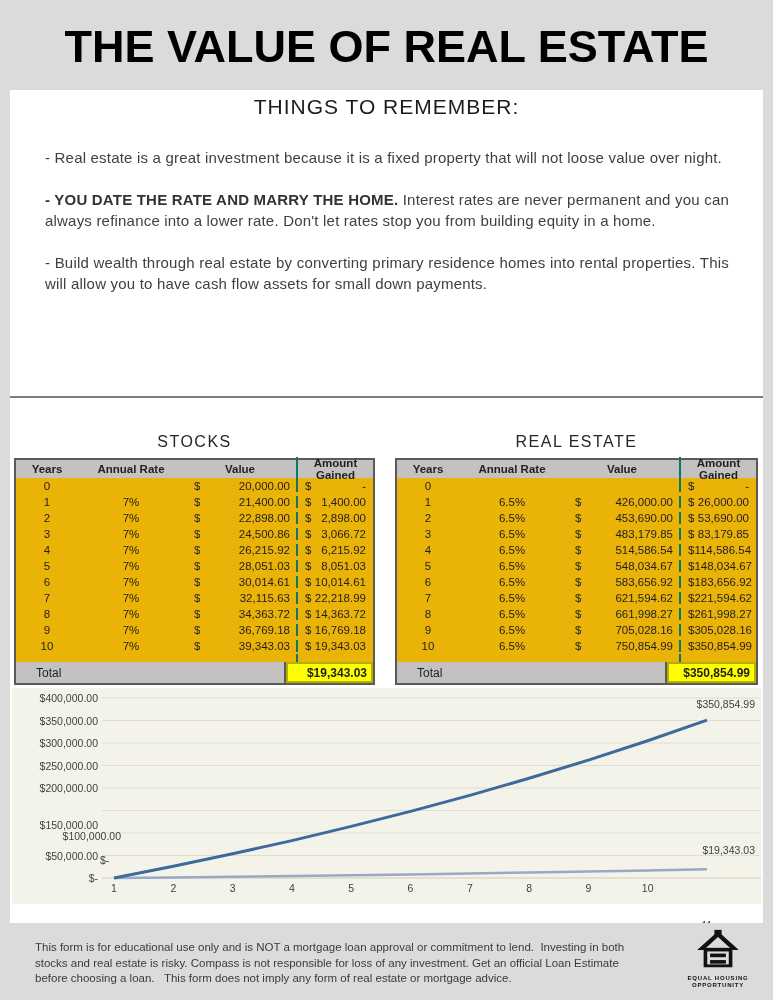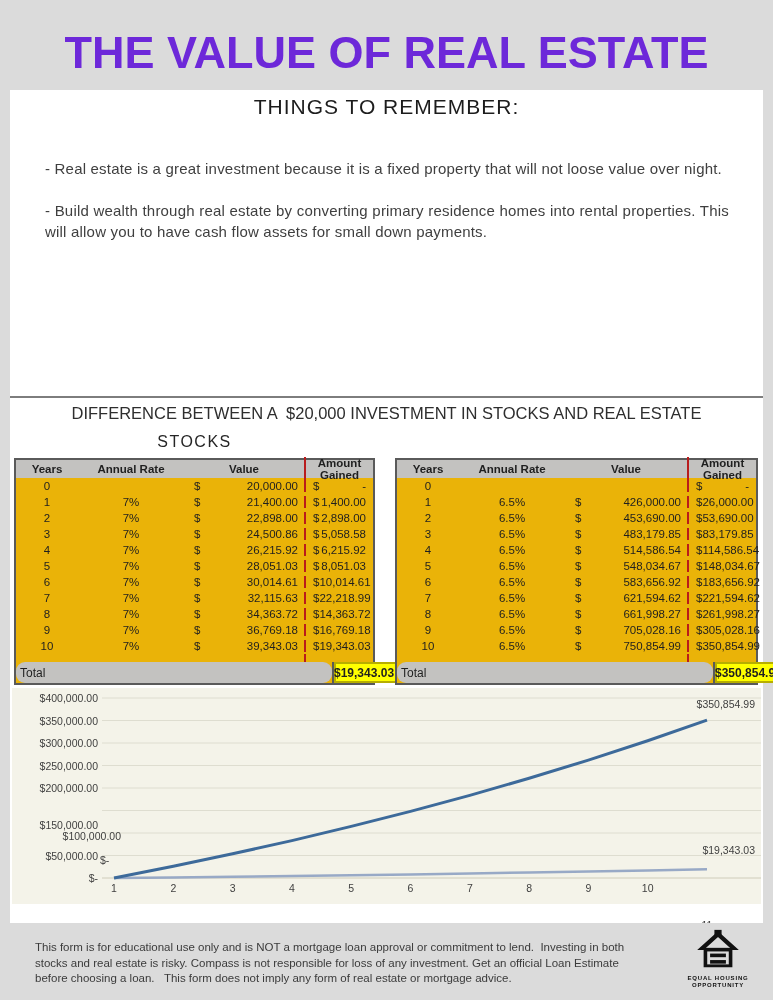--- a/index.html
+++ b/index.html
@@ -1,32 +1,32 @@
 <!DOCTYPE html>
 <html><head>
 <meta charset="utf-8">
 <style>
   html,body{margin:0;padding:0;}
   body{font-family:"Liberation Sans", sans-serif; background:#ffffff;}
   .page{position:relative; width:773px; height:1000px; background:#dbdbdb; overflow:hidden;}
 
   
   .hdr{position:absolute; left:0; top:0; width:773px; height:90px; background:#dbdbdb;}
-  .hdr h1{margin:0; padding-top:27px; text-align:center; font-size:45px; font-weight:bold;
-          letter-spacing:0px; color:#6d28d9;}
+  .hdr h1{margin:0; padding-top:21px; text-align:center; font-size:45px; font-weight:bold;
+          letter-spacing:0px; color:#000000;}
 
   
   .panel{position:absolute; left:10px; top:90px; width:753px; height:833px; background:#ffffff;}
 
   .things-heading{position:absolute; left:0; top:95px; width:773px; text-align:center;
                   font-size:21px; letter-spacing:1px; color:#1c1c1c;}
 
   .bullets{position:absolute; left:45px; top:146px; width:684px; color:#3f3f3f;
            font-size:15px; line-height:21px; letter-spacing:0.2px;}
-  .bullets p{margin:12px 0 21px 0; text-align:justify;}
+  .bullets p{margin:1px 0 21px 0; text-align:justify;}
   .bullets p b{color:#333333;}
 
   .divider{position:absolute; left:10px; top:396px; width:753px; height:2px; background:#7d7d7d;}
 
   .cmp-heading{position:absolute; left:0; top:404px; width:773px; text-align:center;
                font-size:16.5px; color:#2e2e2e; white-space:pre;}
   .tbl-title{position:absolute; top:433px; font-size:16px; letter-spacing:1.5px;
              color:#262626; text-align:center;}
   .tbl-title.left{left:14px; width:361px;}
   .tbl-title.right{left:395px; width:363px;}
@@ -35,27 +35,27 @@
   .cmp-table{position:absolute; top:458px; height:227px; border:2px solid #5a5a5a;
              background:#eab308; box-sizing:border-box; font-size:11.5px; color:#1f1f1f;}
   .cmp-table.t0{left:14px; width:361px;}
   .cmp-table.t1{left:395px; width:363px;}
   .tbl-header{display:flex; height:18px; background:#c3c2c0; font-weight:bold; align-items:center;}
   .tbl-header .th{text-align:center;}
   .tr{display:flex; height:16px; align-items:center;}
   .c0{width:62px; text-align:center; flex:none;}
   .c1{width:106px; text-align:center; flex:none;}
   .c2{flex:1; display:flex; justify-content:space-between; padding:0 6px 0 10px; box-sizing:border-box;}
-  .c3{width:69px; flex:none; border-left:2px solid #b91c1c; display:flex; box-sizing:border-box;
+  .c3{width:77px; flex:none; border-left:2px solid #0f766e; display:flex; box-sizing:border-box;
       justify-content:space-between; padding:0 7px 0 7px;}
   .gap-row{height:8px;}
   .gap-row .c3, .gap-row .c2{height:8px;}
   .total-row{display:flex; height:21px; align-items:stretch;}
-  .total-left{width:316px; flex:none; background:#c3c2c0; display:flex; align-items:center;
-              padding-left:4px; box-sizing:border-box; font-size:12px;border-radius:9px;}
+  .total-left{width:268px; flex:none; background:#c3c2c0; display:flex; align-items:center;
+              padding-left:20px; box-sizing:border-box; font-size:12px;}
   .total-gain{flex:1; border-left:2px solid #5a5a5a; background:#ffff00;
               box-shadow:inset 0 0 0 2px #b7ae00; display:flex; align-items:center;
               justify-content:flex-end; padding-right:6px; font-weight:bold; font-size:12px;
               box-sizing:border-box;}
 
   
   .chart{position:absolute; left:12px; top:688px; width:749px; height:216px; background:#f4f3e9;}
   .ylab{position:absolute; left:0; width:86px; text-align:right; font-size:10.5px; color:#3f3f3f;}
   .xlab{position:absolute; top:194px; width:22px; text-align:center; font-size:10.5px; color:#3f3f3f;}
   .chart svg{position:absolute; left:90px; top:10px; overflow:visible;}
@@ -79,28 +79,29 @@
   <div class="hdr">
     <h1>THE VALUE OF REAL ESTATE</h1>
   </div>
 
   <div class="panel"></div>
 
   <div class="things-heading">THINGS TO REMEMBER:</div>
 
   <div class="bullets" id="bullets">
       <p>- Real estate is a great investment because it is a fixed property that will not loose value over night.</p>
+      <p><b>- YOU DATE THE RATE AND MARRY THE HOME.</b> Interest rates are never permanent and you can always refinance into a lower rate. Don't let rates stop you from building equity in a home.</p>
       <p>- Build wealth through real estate by converting primary residence homes into rental properties. This will allow you to have cash flow assets for small down payments.</p>
     </div>
 
   <div class="divider"></div>
 
-  <div class="cmp-heading">DIFFERENCE BETWEEN A  $20,000 INVESTMENT IN STOCKS AND REAL ESTATE</div>
 
   <div class="tbl-title left">STOCKS</div>
+  <div class="tbl-title right">REAL ESTATE</div>
 
   <div class="cmp-table t0">
     <div class="tbl-header">
         <div class="th c0" style="display: block; text-align: center; padding: 0px;">Years</div>
         <div class="th c1" style="display: block; text-align: center; padding: 0px;">Annual Rate</div>
         <div class="th c2" style="display: block; text-align: center; padding: 0px;">Value</div>
         <div class="th c3" style="display: block; text-align: center; padding: 0px;">Amount Gained</div>
       </div>
     <div class="tbl-rows">
         <div class="tr">
@@ -141,21 +142,21 @@
         </div>
         <div class="tr">
           <div class="td c0">3</div>
           <div class="td c1">7%</div>
           <div class="td c2">
             <span>$</span>
             <span>24,500.86</span>
           </div>
           <div class="td c3">
             <span>$</span>
-            <span>5,058.58</span>
+            <span>3,066.72</span>
           </div>
         </div>
         <div class="tr">
           <div class="td c0">4</div>
           <div class="td c1">7%</div>
           <div class="td c2">
             <span>$</span>
             <span>26,215.92</span>
           </div>
           <div class="td c3">

